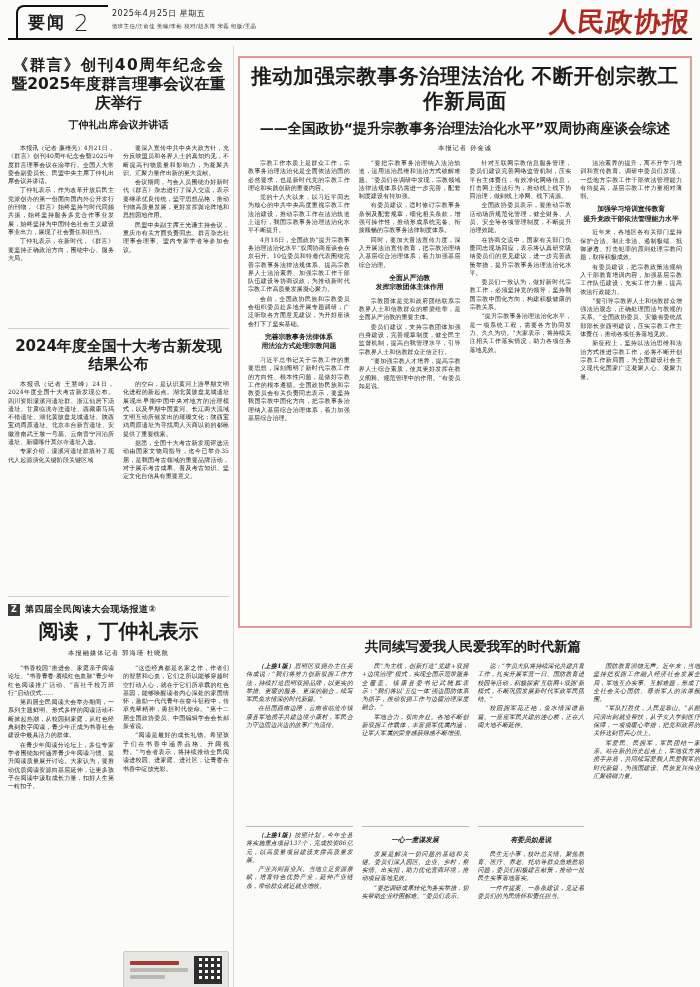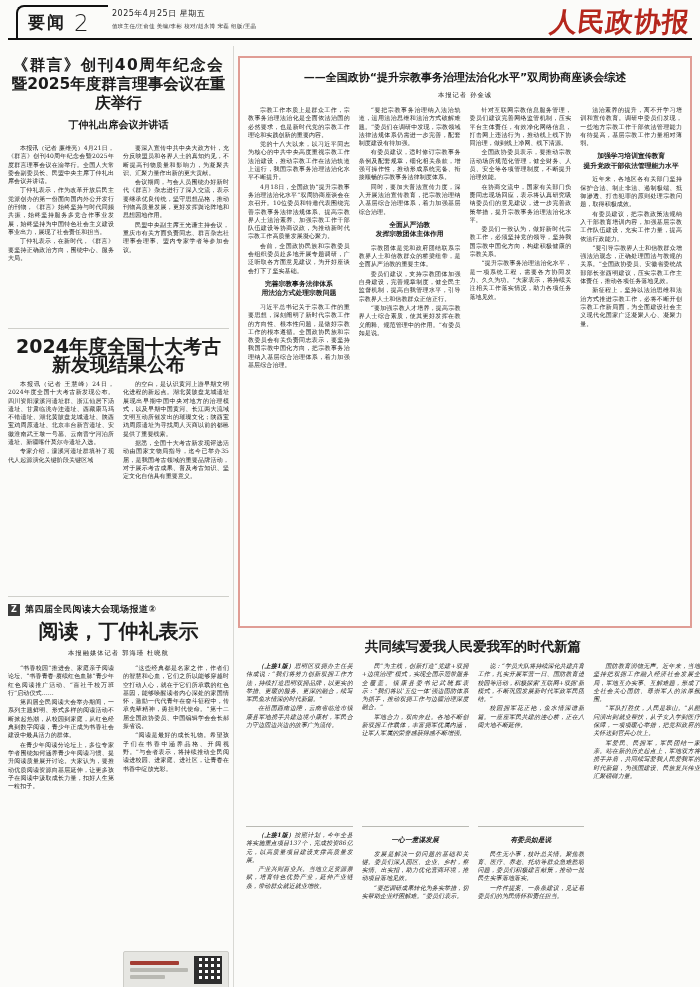--- a/index.html
+++ b/index.html
@@ -39,21 +39,21 @@
   .tcol{flex:1;min-width:0;overflow:hidden;}
   
   .leftcol{position:absolute;left:8px;top:46px;width:221px;height:941px;}
   .vrule{position:absolute;left:233px;top:46px;width:0;height:941px;border-left:1px solid #d8d8d4;}
   .art{position:relative;box-sizing:border-box;}
   .art + .art{border-top:1px solid #cfcfca;}
   .hl-2line{font-family:"DejaVu Sans","Liberation Sans",sans-serif;font-weight:bold;text-align:center;}
   .hl-2line .l1{font-size:15.5px;letter-spacing:1.5px;line-height:19px;}
   .hl-2line .l2{font-size:15.5px;line-height:19px;}
   .deck{font-family:"DejaVu Sans","Liberation Sans",sans-serif;font-weight:bold;font-size:10px;text-align:center;margin:5px 0 12px 0;}
-  .hl-1line{font-family:"DejaVu Sans","Liberation Sans",sans-serif;font-weight:bold;font-size:19px;text-align:center;line-height:18px;margin:8px 0 7px 0;}
+  .hl-1line{font-family:"DejaVu Sans","Liberation Sans",sans-serif;font-weight:bold;font-size:15px;text-align:center;line-height:18px;margin:8px 0 7px 0;}
   .kicker-row{display:flex;align-items:center;gap:5px;margin:6px 0 2px 0;}
   .kicker-logo{
     width:12px;height:12px;background:#3d3d3d;color:#fff;flex:0 0 auto;
     font-family:"DejaVu Sans","Liberation Sans",sans-serif;font-size:8px;font-weight:bold;
     display:flex;align-items:center;justify-content:center;
   }
   .kicker-text{font-family:"DejaVu Sans","Liberation Sans",sans-serif;font-weight:bold;font-size:9px;letter-spacing:.5px;}
   .big-title{font-family:"DejaVu Sans","Liberation Sans",sans-serif;font-weight:bold;font-size:20px;text-align:center;margin:2px 0 4px 0;}
   .promo{
     margin-top:auto;height:38px;background:#e6e6e2;border:1px solid #cdcdc8;border-radius:2px;
@@ -68,21 +68,21 @@
     background:
       repeating-linear-gradient(0deg,#2e2e2e 0 3px,transparent 3px 6px),
       repeating-linear-gradient(90deg,#2e2e2e 0 3px,#fff 3px 6px);
   }
   
   .leadbox{
     position:absolute;left:238px;top:56px;width:454px;height:572px;box-sizing:border-box;
     border:2px solid #e09d95;padding:6px 8px 6px 8px;background:#fdfdfb;
   }
   .lead-hl{font-family:"DejaVu Sans","Liberation Sans",sans-serif;font-weight:bold;font-size:20.5px;text-align:center;line-height:25px;letter-spacing:.5px;}
-  .lead-sub{font-family:"DejaVu Sans","Liberation Sans",sans-serif;font-weight:bold;font-size:11px;text-align:center;margin-top:6px;}
+  .lead-sub{font-family:"DejaVu Sans","Liberation Sans",sans-serif;font-weight:bold;font-size:14px;text-align:center;margin-top:6px;}
   .lead-by{margin:6px 0 6px 0;}
   .lead-cols{display:flex;gap:9px;height:478px;}
   .lead-cols .tcol{overflow:hidden;}
   
   .bottom{position:absolute;left:246px;top:636px;width:454px;height:345px;}
   .bottom-hl{font-family:"DejaVu Sans","Liberation Sans",sans-serif;font-weight:bold;font-size:13.5px;text-align:center;margin:2px 0 6px 0;}
   .bottom-cols{display:flex;gap:9px;height:318px;}
   .bcol{flex:1;min-width:0;display:flex;flex-direction:column;overflow:hidden;font-style:italic;}
   .bandA{height:160px;overflow:hidden;}
   .band-div{border-top:1px solid #b9b9b3;margin:4px 0 4px 0;}
@@ -168,20 +168,21 @@
               <i></i>
             </div>
           <div class="qr"></div>
         </div>
       </div>
     </div>
   </div>
 </div>
 
 <div class="leadbox">
+  <div class="lead-hl">推动加强宗教事务治理法治化  不断开创宗教工作新局面</div>
   <div class="lead-sub">——全国政协“提升宗教事务治理法治化水平”双周协商座谈会综述</div>
   <div class="byline lead-by">本报记者  孙金诚</div>
   <div class="lead-cols">
     <div class="tcol">
         <p class="pp">宗教工作本质上是群众工作，宗教事务治理法治化是全面依法治国的必然要求，也是新时代党的宗教工作理论和实践创新的重要内容。</p>
         <p class="pp">党的十八大以来，以习近平同志为核心的中共中央高度重视宗教工作法治建设，推动宗教工作在法治轨道上运行，我国宗教事务治理法治化水平不断提升。</p>
         <p class="pp">4月18日，全国政协“提升宗教事务治理法治化水平”双周协商座谈会在京召开。10位委员和特邀代表围绕完善宗教事务法律法规体系、提高宗教界人士法治素养、加强宗教工作干部队伍建设等协商议政，为推动新时代宗教工作高质量发展凝心聚力。</p>
         <p class="pp">会前，全国政协民族和宗教委员会组织委员赴多地开展专题调研，广泛听取各方面意见建议，为开好座谈会打下了坚实基础。</p>
         <div class="ch">完善宗教事务法律体系
 用法治方式处理宗教问题</div>

